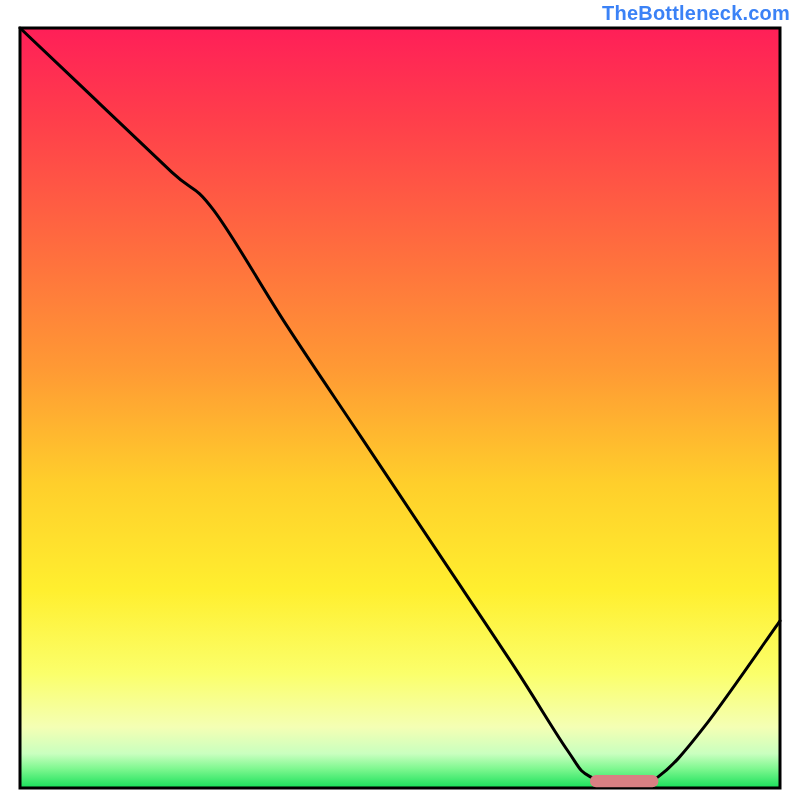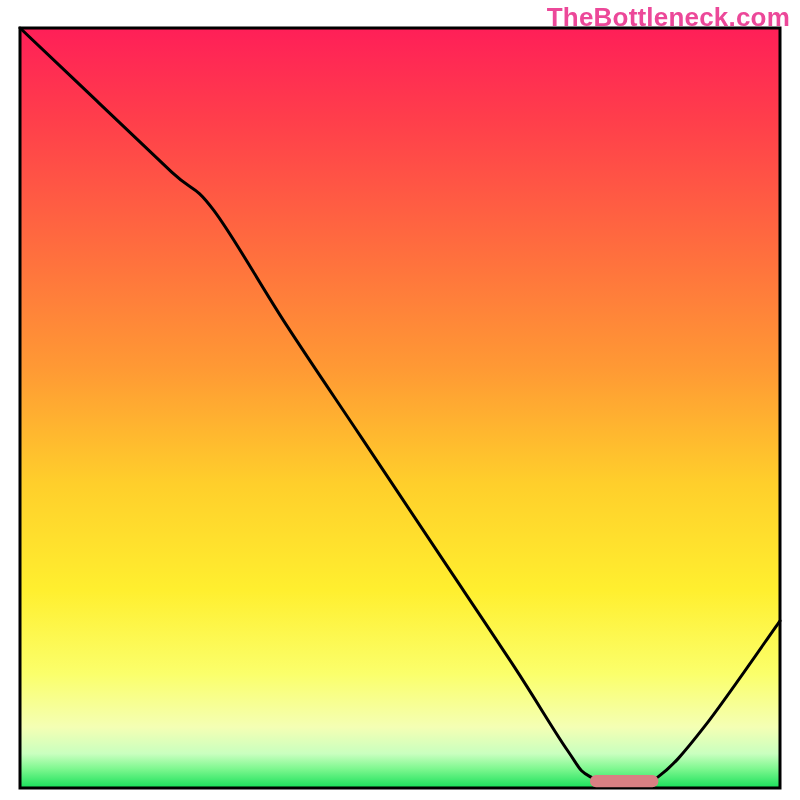--- a/index.html
+++ b/index.html
@@ -12,22 +12,22 @@
   }
   .stage {
     position: relative;
     width: 800px;
     height: 800px;
   }
   .watermark {
     position: absolute;
     top: 2px;
     right: 10px;
-    color: #ec4899;
-    font-size: 26px;
+    color: #3b82f6;
+    font-size: 20px;
     font-weight: 600;
     letter-spacing: 0.2px;
     user-select: none;
   }
   svg.plot {
     position: absolute;
     left: 0;
     top: 0;
   }
 </style>

